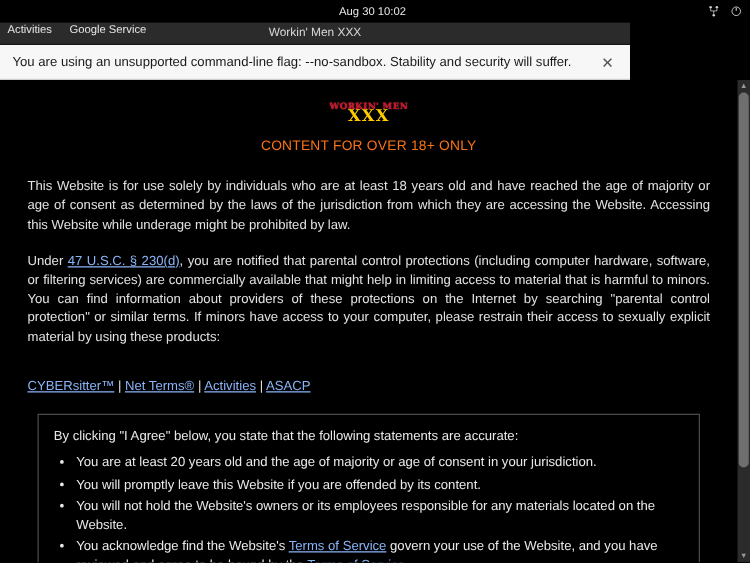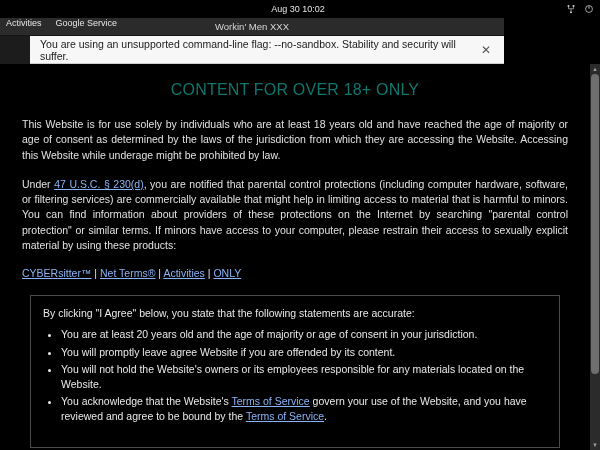--- a/index.html
+++ b/index.html
@@ -59,21 +59,20 @@
   
   .infobar {
     height: 28px;
     background: #f7f7f7;
     color: #1a1a1a;
     font-size: 10.5px;
     display: flex;
     align-items: center;
     padding: 0 10px;
     border-bottom: 1px solid #cfcfcf;
-    margin-left: 30px;
   }
   .infobar .msg { flex: 1; }
   .infobar .close {
     width: 16px; height: 16px;
     display: flex; align-items: center; justify-content: center;
     color: #555; font-size: 12px; cursor: pointer;
   }
 
   
   .viewport {
@@ -113,30 +112,30 @@
     font-family: "DejaVu Serif", serif;
     font-size: 13px;
     font-weight: bold;
     color: #ffcc00;
     display: block;
     letter-spacing: 1px;
     margin-top: -1px;
   }
 
   h1.title {
-    font-size: 16px;
+    font-size: 11px;
     font-weight: normal;
     text-align: center;
     margin: 0 0 16px;
-    color: #0f766e;
+    color: #f97316;
     letter-spacing: .2px;
   }
 
   p.body { margin: 0 0 14px; text-align: justify; color: #e2e2e2; }
-  p.body.tight { margin-bottom: 13px; }
+  p.body.tight { margin-bottom: 24px; }
 
   a.lnk { color: #8ab4f8; text-decoration: underline; }
   .links-row { margin: 0 0 12px; }
 
   .agreebox {
     border: 1px solid #4a4a4a;
     padding: 10px 12px 12px;
     margin: 6px 8px 0 8px;
     background: #000;
   }
@@ -201,40 +200,46 @@
   </div>
 
   <div class="infobar">
     <span class="msg">You are using an unsupported command-line flag: --no-sandbox. Stability and security will suffer.</span>
     <span class="close">✕</span>
   </div>
 
   <div class="viewport">
     <div class="page">
 
+      <div class="logo-wrap">
+        <span class="logo">
+          <span class="l1">WORKIN' MEN</span>
+          <span class="l2">XXX</span>
+        </span>
+      </div>
 
       <h1 class="title">CONTENT FOR OVER 18+ ONLY</h1>
 
       <p class="body">This Website is for use solely by individuals who are at least 18 years old and have reached the age of majority or age of consent as determined by the laws of the jurisdiction from which they are accessing the Website. Accessing this Website while underage might be prohibited by law.</p>
 
       <p class="body tight">
         <span>Under </span><a class="lnk" href="#">47 U.S.C. § 230(d)</a><span>, you are notified that parental control protections (including computer hardware, software, or filtering services) are commercially available that might help in limiting access to material that is harmful to minors. You can find information about providers of these protections on the Internet by searching "parental control protection" or similar terms. If minors have access to your computer, please restrain their access to sexually explicit material by using these products:</span>
       </p>
 
       <p class="body links-row">
-        <a class="lnk" href="#">CYBERsitter™</a><span> | </span><a class="lnk" href="#">Net Terms®</a><span> | </span><a class="lnk" href="#">Activities</a><span> | </span><a class="lnk" href="#">ONLY</a>
+        <a class="lnk" href="#">CYBERsitter™</a><span> | </span><a class="lnk" href="#">Net Terms®</a><span> | </span><a class="lnk" href="#">Activities</a><span> | </span><a class="lnk" href="#">ASACP</a>
       </p>
 
       <div class="agreebox">
         <p class="lead">By clicking "I Agree" below, you state that the following statements are accurate:</p>
         <ul>
           <li>You are at least 20 years old and the age of majority or age of consent in your jurisdiction.</li>
-          <li>You will promptly leave agree Website if you are offended by its content.</li>
+          <li>You will promptly leave this Website if you are offended by its content.</li>
           <li>You will not hold the Website's owners or its employees responsible for any materials located on the Website.</li>
-          <li><span>You acknowledge that the Website's </span><a class="lnk" href="#">Terms of Service</a><span> govern your use of the Website, and you have reviewed and agree to be bound by the </span><a class="lnk" href="#">Terms of Service</a><span>.</span></li>
+          <li><span>You acknowledge find the Website's </span><a class="lnk" href="#">Terms of Service</a><span> govern your use of the Website, and you have reviewed and agree to be bound by the </span><a class="lnk" href="#">Terms of Service</a><span>.</span></li>
         </ul>
 
       </div>
 
     </div>
 
     <div class="scrollbar">
       <div class="scroll-up">▲</div>
       <div class="scroll-thumb"></div>
       <div class="scroll-down">▼</div>

